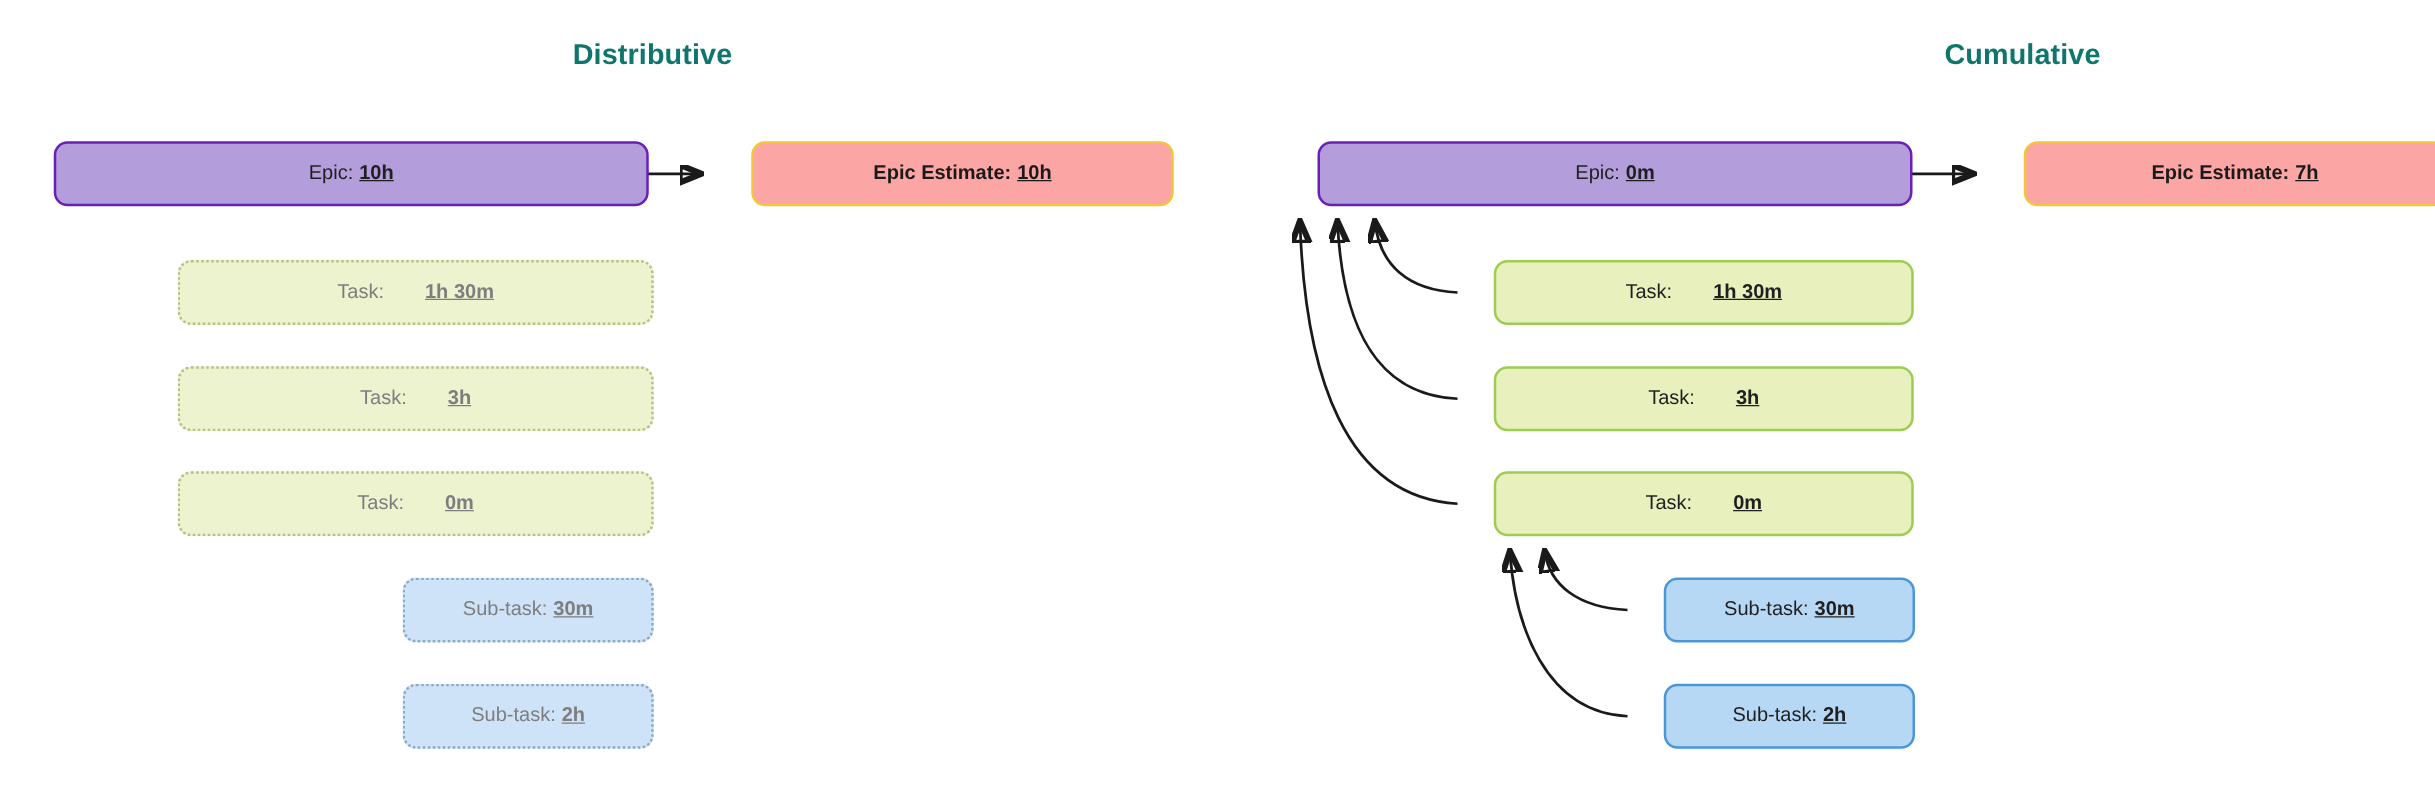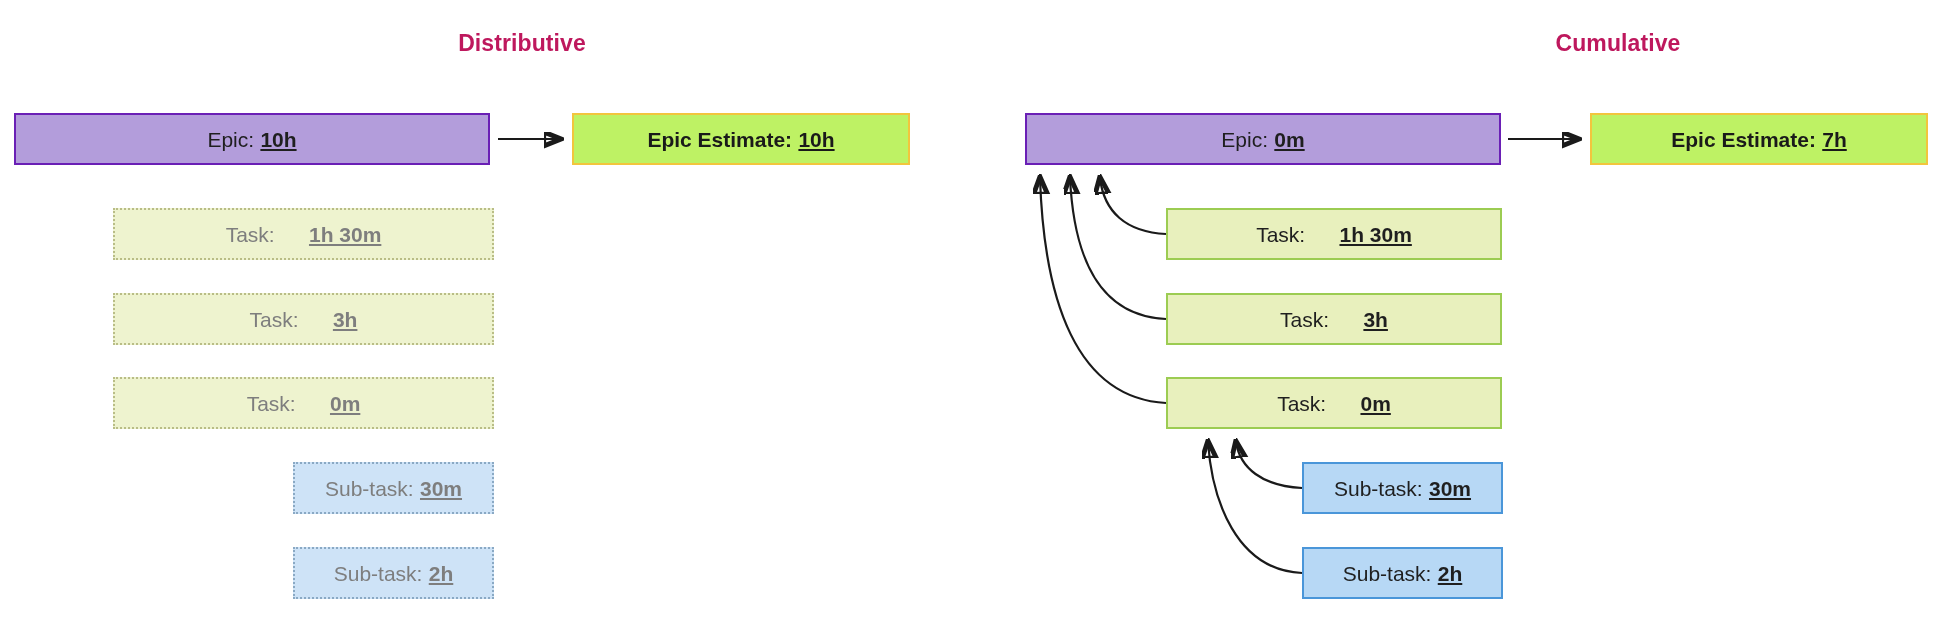--- a/index.html
+++ b/index.html
@@ -16,52 +16,53 @@
     height: 636px;
     background: #ffffff;
     overflow: hidden;
   }
 
   
   .panel-title {
     position: absolute;
     font-size: 23px;
     font-weight: bold;
-    color: #be185d;
+    color: #0f766e;
     letter-spacing: .1px;
     text-align: center;
     transform: translateX(-50%);
     white-space: nowrap;
   }
 
   
   .node {
     position: absolute;
     box-sizing: border-box;
     display: flex;
     align-items: center;
     justify-content: center;
-    border-radius: 0;
-    font-size: 21px;
+    border-radius: 11px;
+    font-size: 16px;
     font-weight: normal;
     white-space: nowrap;
     line-height: 1;
+    margin-left: 29px;
   }
   .node .lbl { font-weight: normal; }
   .node .val { font-weight: bold; padding-left: .30em; text-decoration: underline; }
 
   
   .node.epic {
     background: #b39ddb;
     border: 2.5px solid #6a1fb5;
     color: #1f1f1f;
   }
   
   .node.estimate {
-    background: #bef264;
+    background: #fca5a5;
     border: 2.5px solid #f2c53d;
     color: #1a1a1a;
     font-weight: bold;
   }
   .node.estimate .lbl,
   .node.estimate .val { font-weight: bold; }
   
   .node.task {
     background: #e8f0bd;
     border: 2.5px solid #9ccc52;

